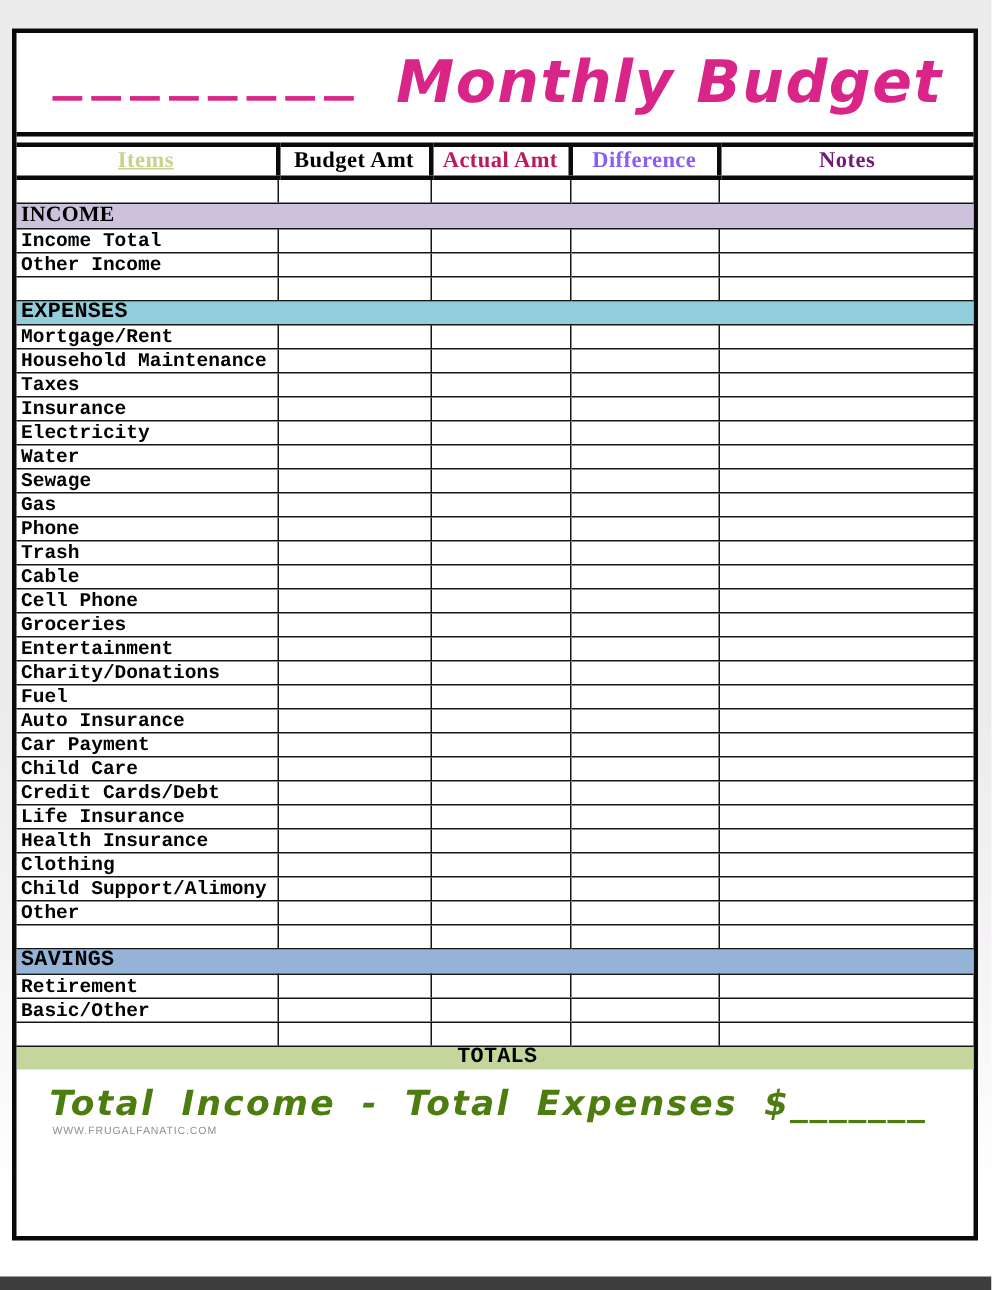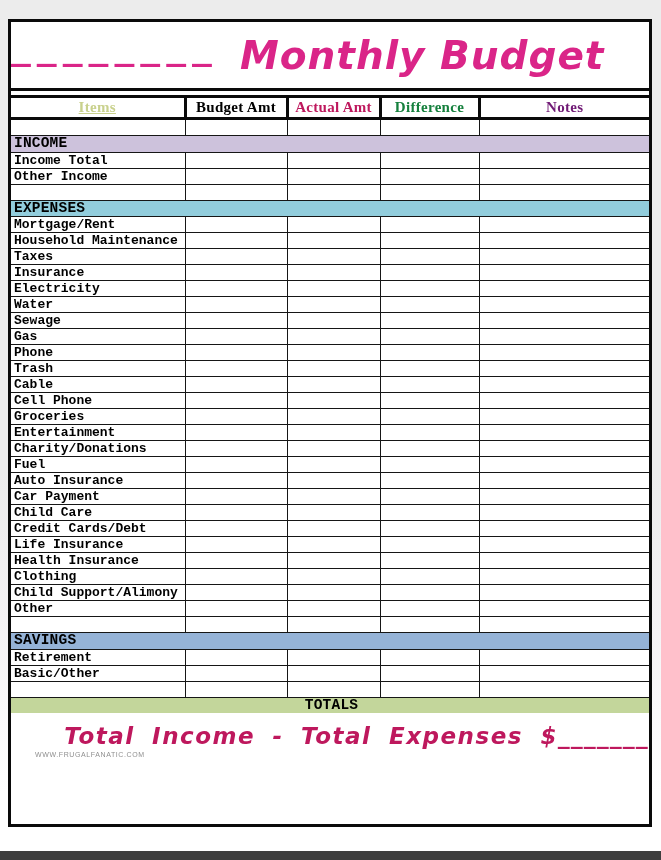--- a/index.html
+++ b/index.html
@@ -15,20 +15,21 @@
     width:644px;height:808px;
     box-sizing:border-box;
     background:#ffffff;
     border:3px solid #0a0a0a;
   }
   
   .title-box{
     height:66px;
     border-bottom:3px solid #0a0a0a;
     display:flex;align-items:center;
+    padding-left:24px;
     box-sizing:content-box;
   }
   .name-blank{
     font-family:"DejaVu Sans Mono","Liberation Mono",monospace;
     font-weight:700;font-size:33px;
     letter-spacing:6px;
     position:relative;top:-8px;
     white-space:nowrap;
   }
   .script{
@@ -125,34 +126,34 @@
           <col class="c2">
           <col class="c3">
           <col class="c4">
           <col class="c5">
       </colgroup>
       <thead>
         <tr>
           <th class="col-head" style="color: rgb(201, 209, 141); text-decoration: underline;">Items</th>
           <th class="col-head" style="color: #000000;">Budget Amt</th>
           <th class="col-head" style="color: #be185d;">Actual Amt</th>
-          <th class="col-head" style="color: #15803d;">Difference</th>
+          <th class="col-head" style="color: #8b5cf6;">Difference</th>
           <th class="col-head" style="color: #701a75;">Notes</th>
         </tr>
       </thead>
       <tbody id="grid-body">
           <tr class="empty-row">
             <td></td>
             <td></td>
             <td></td>
             <td></td>
             <td></td>
           </tr>
           <tr class="section-row">
-            <td colspan="5" class="section-cell" style="background: rgb(205, 194, 220);">INCOME</td>
+            <td colspan="5" class="section-cell" style="background: rgb(205, 194, 220); font-family: Liberation Serif, serif;">INCOME</td>
           </tr>
           <tr class="item-row">
             <td>Income Total</td>
             <td></td>
             <td></td>
             <td></td>
             <td></td>
           </tr>
           <tr class="item-row">
             <td>Other Income</td>
@@ -377,19 +378,19 @@
             <td></td>
             <td></td>
           </tr>
           <tr class="section-row tall">
             <td colspan="5" class="section-cell" style="background: rgb(195, 214, 155);">TOTALS</td>
           </tr>
         </tbody>
     </table>
 
     <div class="sheet-footer">
-      <div class="script formula" style="color: #be185d; text-align: right;">Total Income - Total Expenses $_______</div>
+      <div class="script formula" style="color: #4d7c0f;">Total Income - Total Expenses $_______</div>
       <div class="watermark">WWW.FRUGALFANATIC.COM</div>
     </div>
 
   </div>
   <div class="bottom-bar"></div>
 </div>
 
 </body></html>

